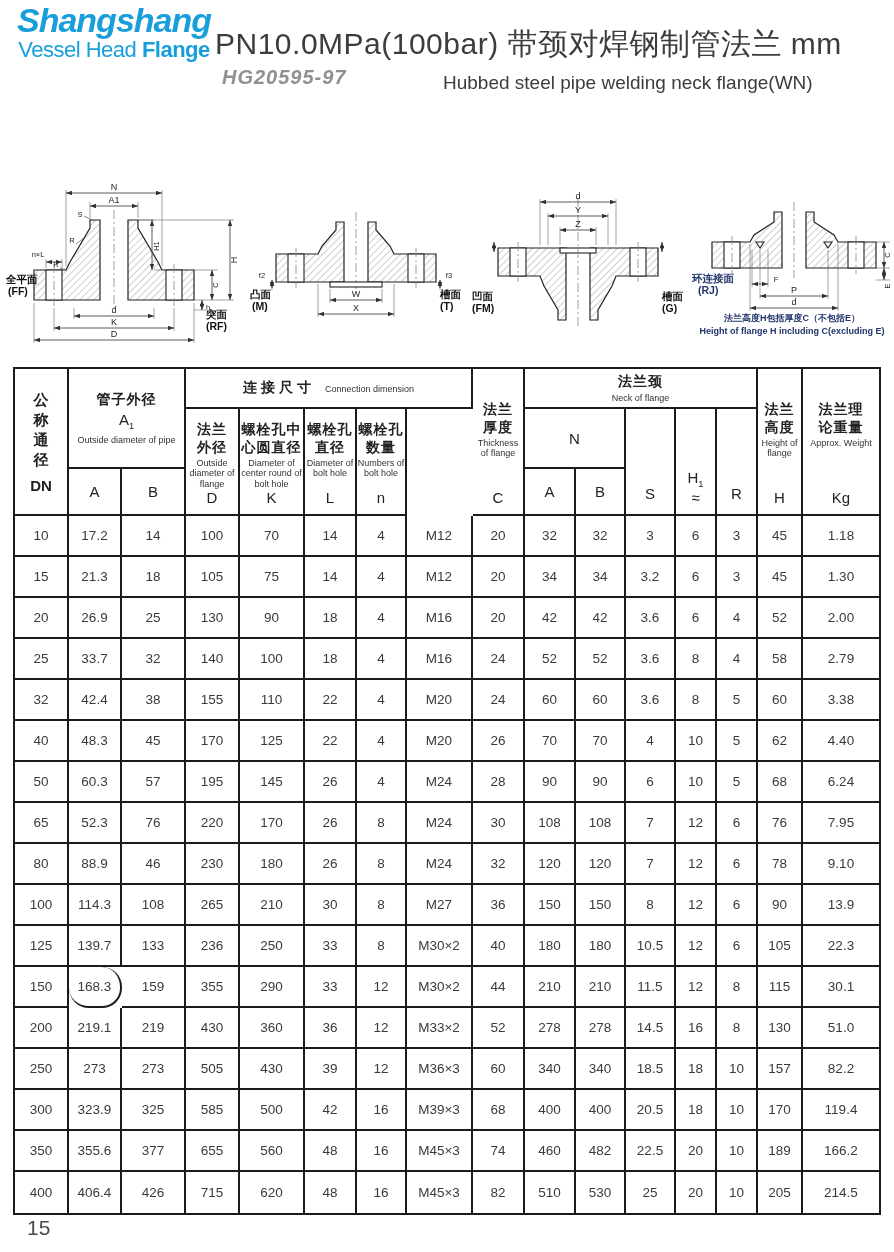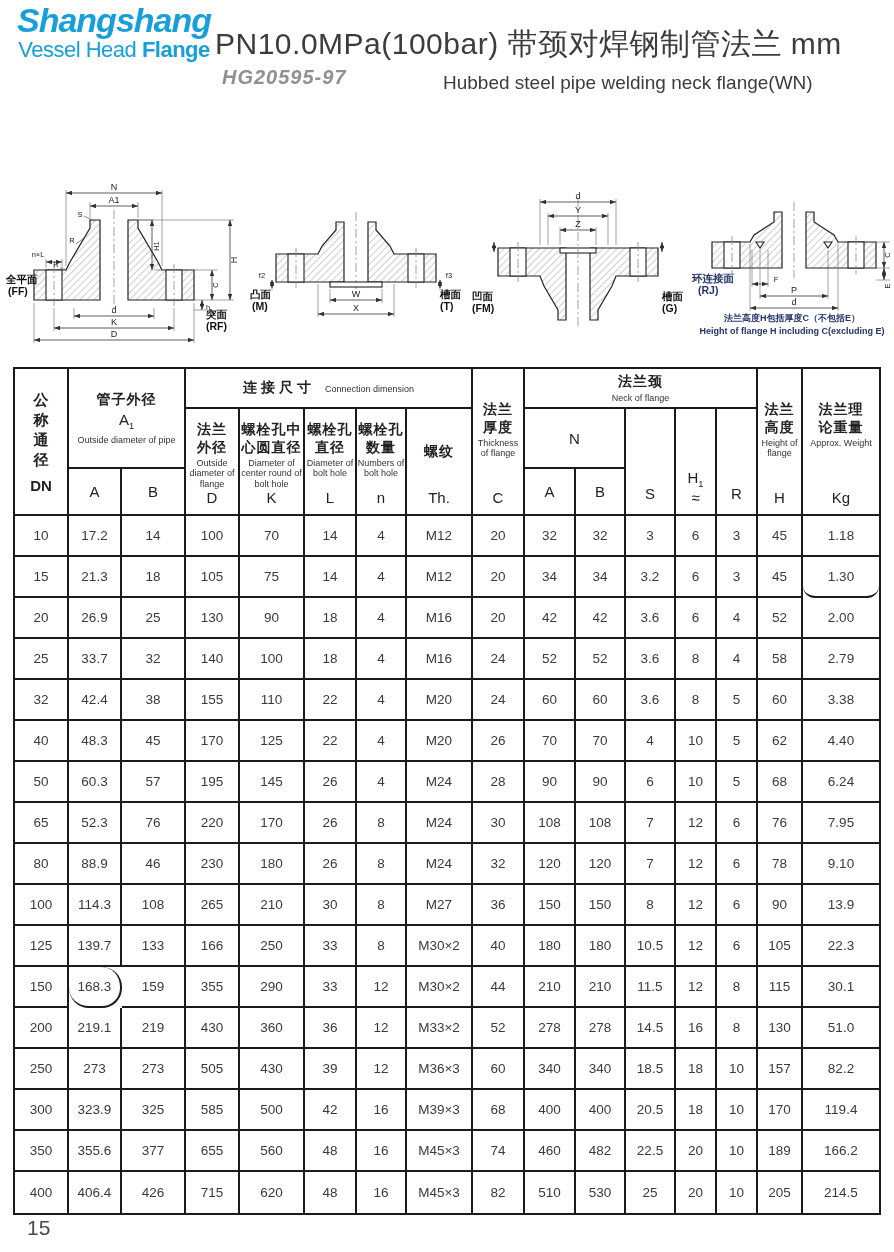--- a/index.html
+++ b/index.html
@@ -302,24 +302,20 @@
       <div class="hl">K</div>
     </div>
     <div class="cell vstack" style="grid-column:6;grid-row:2/4">
       <div><div class="hz w46">螺栓孔直径</div><div class="he">Diameter of bolt hole</div></div>
       <div class="hl">L</div>
     </div>
     <div class="cell vstack" style="grid-column:7;grid-row:2/4">
       <div><div class="hz w46">螺栓孔数量</div><div class="he">Numbers of bolt hole</div></div>
       <div class="hl">n</div>
     </div>
-    <div class="cell vstack" style="grid-column:8;grid-row:2/4">
-      <div style="margin-top:22px" class="hz">螺纹</div>
-      <div class="hl">Th.</div>
-    </div>
 
     <div class="cell vstack" style="grid-column:9;grid-row:1/4">
       <div style="margin-top:20px"><div class="hz w30">法兰厚度</div><div class="he">Thickness of flange</div></div>
       <div class="hl">C</div>
     </div>
 
     <div class="cell vcenter" style="grid-column:10/15;grid-row:1">
       <div class="hz">法兰颈</div>
       <div class="he" style="margin-top:0">Neck of flange</div>
     </div>
@@ -367,21 +363,21 @@
       <div class="cell body-cell" style="grid-area: 5 / 6;">14</div>
       <div class="cell body-cell" style="grid-area: 5 / 7;">4</div>
       <div class="cell body-cell" style="grid-area: 5 / 8;">M12</div>
       <div class="cell body-cell" style="grid-area: 5 / 9;">20</div>
       <div class="cell body-cell" style="grid-area: 5 / 10;">34</div>
       <div class="cell body-cell" style="grid-area: 5 / 11;">34</div>
       <div class="cell body-cell" style="grid-area: 5 / 12;">3.2</div>
       <div class="cell body-cell" style="grid-area: 5 / 13;">6</div>
       <div class="cell body-cell" style="grid-area: 5 / 14;">3</div>
       <div class="cell body-cell" style="grid-area: 5 / 15;">45</div>
-      <div class="cell body-cell nr" style="grid-area: 5 / 16; border-radius: 12px;">1.30</div>
+      <div class="cell body-cell nr" style="grid-area: 5 / 16;">1.30</div>
       <div class="cell body-cell" style="grid-area: 6 / 1;">20</div>
       <div class="cell body-cell" style="grid-area: 6 / 2;">26.9</div>
       <div class="cell body-cell" style="grid-area: 6 / 3;">25</div>
       <div class="cell body-cell" style="grid-area: 6 / 4;">130</div>
       <div class="cell body-cell" style="grid-area: 6 / 5;">90</div>
       <div class="cell body-cell" style="grid-area: 6 / 6;">18</div>
       <div class="cell body-cell" style="grid-area: 6 / 7;">4</div>
       <div class="cell body-cell" style="grid-area: 6 / 8;">M16</div>
       <div class="cell body-cell" style="grid-area: 6 / 9;">20</div>
       <div class="cell body-cell" style="grid-area: 6 / 10;">42</div>
@@ -499,21 +495,21 @@
       <div class="cell body-cell" style="grid-area: 13 / 10;">150</div>
       <div class="cell body-cell" style="grid-area: 13 / 11;">150</div>
       <div class="cell body-cell" style="grid-area: 13 / 12;">8</div>
       <div class="cell body-cell" style="grid-area: 13 / 13;">12</div>
       <div class="cell body-cell" style="grid-area: 13 / 14;">6</div>
       <div class="cell body-cell" style="grid-area: 13 / 15;">90</div>
       <div class="cell body-cell nr" style="grid-area: 13 / 16;">13.9</div>
       <div class="cell body-cell" style="grid-area: 14 / 1;">125</div>
       <div class="cell body-cell" style="grid-area: 14 / 2;">139.7</div>
       <div class="cell body-cell" style="grid-area: 14 / 3;">133</div>
-      <div class="cell body-cell" style="grid-area: 14 / 4;">166</div>
+      <div class="cell body-cell" style="grid-area: 14 / 4;">236</div>
       <div class="cell body-cell" style="grid-area: 14 / 5;">250</div>
       <div class="cell body-cell" style="grid-area: 14 / 6;">33</div>
       <div class="cell body-cell" style="grid-area: 14 / 7;">8</div>
       <div class="cell body-cell" style="grid-area: 14 / 8;">M30×2</div>
       <div class="cell body-cell" style="grid-area: 14 / 9;">40</div>
       <div class="cell body-cell" style="grid-area: 14 / 10;">180</div>
       <div class="cell body-cell" style="grid-area: 14 / 11;">180</div>
       <div class="cell body-cell" style="grid-area: 14 / 12;">10.5</div>
       <div class="cell body-cell" style="grid-area: 14 / 13;">12</div>
       <div class="cell body-cell" style="grid-area: 14 / 14;">6</div>

